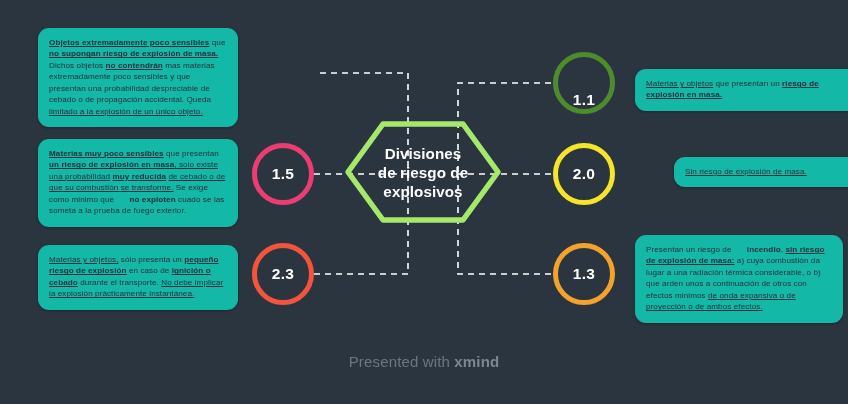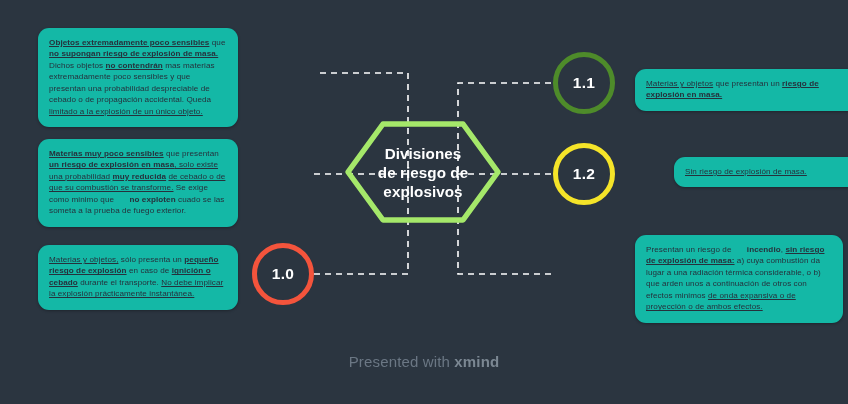--- a/index.html
+++ b/index.html
@@ -149,28 +149,34 @@
   <div class="card" id="card-12">
     <span><span class="u">Sin riesgo de explosión de masa.</span></span>
     
   </div>
 
   <div class="card" id="card-13">
     <span>Presentan un riesgo de <span class="b">incendio</span>, <span class="bu">sin riesgo de explosión de masa:</span> a) cuya combustión da lugar a una radiación térmica considerable, o b) que arden unos a continuación de otros con efectos minimos <span class="u">de onda expansiva o de proyección o de ambos efectos.</span></span>
     
   </div>
 
+  <div class="node" id="node-15" style="border-color: rgb(236, 61, 114);">
+    <span>1.5</span>
+  </div>
   <div class="node" id="node-14" style="border-color: rgb(244, 84, 60);">
-    <span>1.0</span>
+    <span>2.3</span>
   </div>
-  <div class="node" id="node-11" style="border-color: rgb(78, 139, 42);">
+  <div class="node" id="node-11" style="border-color: rgb(78, 139, 42); align-items: flex-end;">
     <span>1.1</span>
   </div>
   <div class="node" id="node-12" style="border-color: rgb(245, 228, 41);">
-    <span>1.2</span>
+    <span>2.0</span>
+  </div>
+  <div class="node" id="node-13" style="border-color: rgb(244, 163, 42);">
+    <span>1.3</span>
   </div>
 
   <div id="center-node">
     <svg width="160" height="108" viewBox="0 0 160 108">
       <polygon points="40,6 120,6 155,54 120,102 40,102 5,54" fill="none" stroke="#a5e86a" stroke-width="5.5" stroke-linejoin="round"></polygon>
     </svg>
     <div id="center-label">
       <div>Divisiones</div>
       <div>de riesgo de</div>
       <div>explosivos</div>

